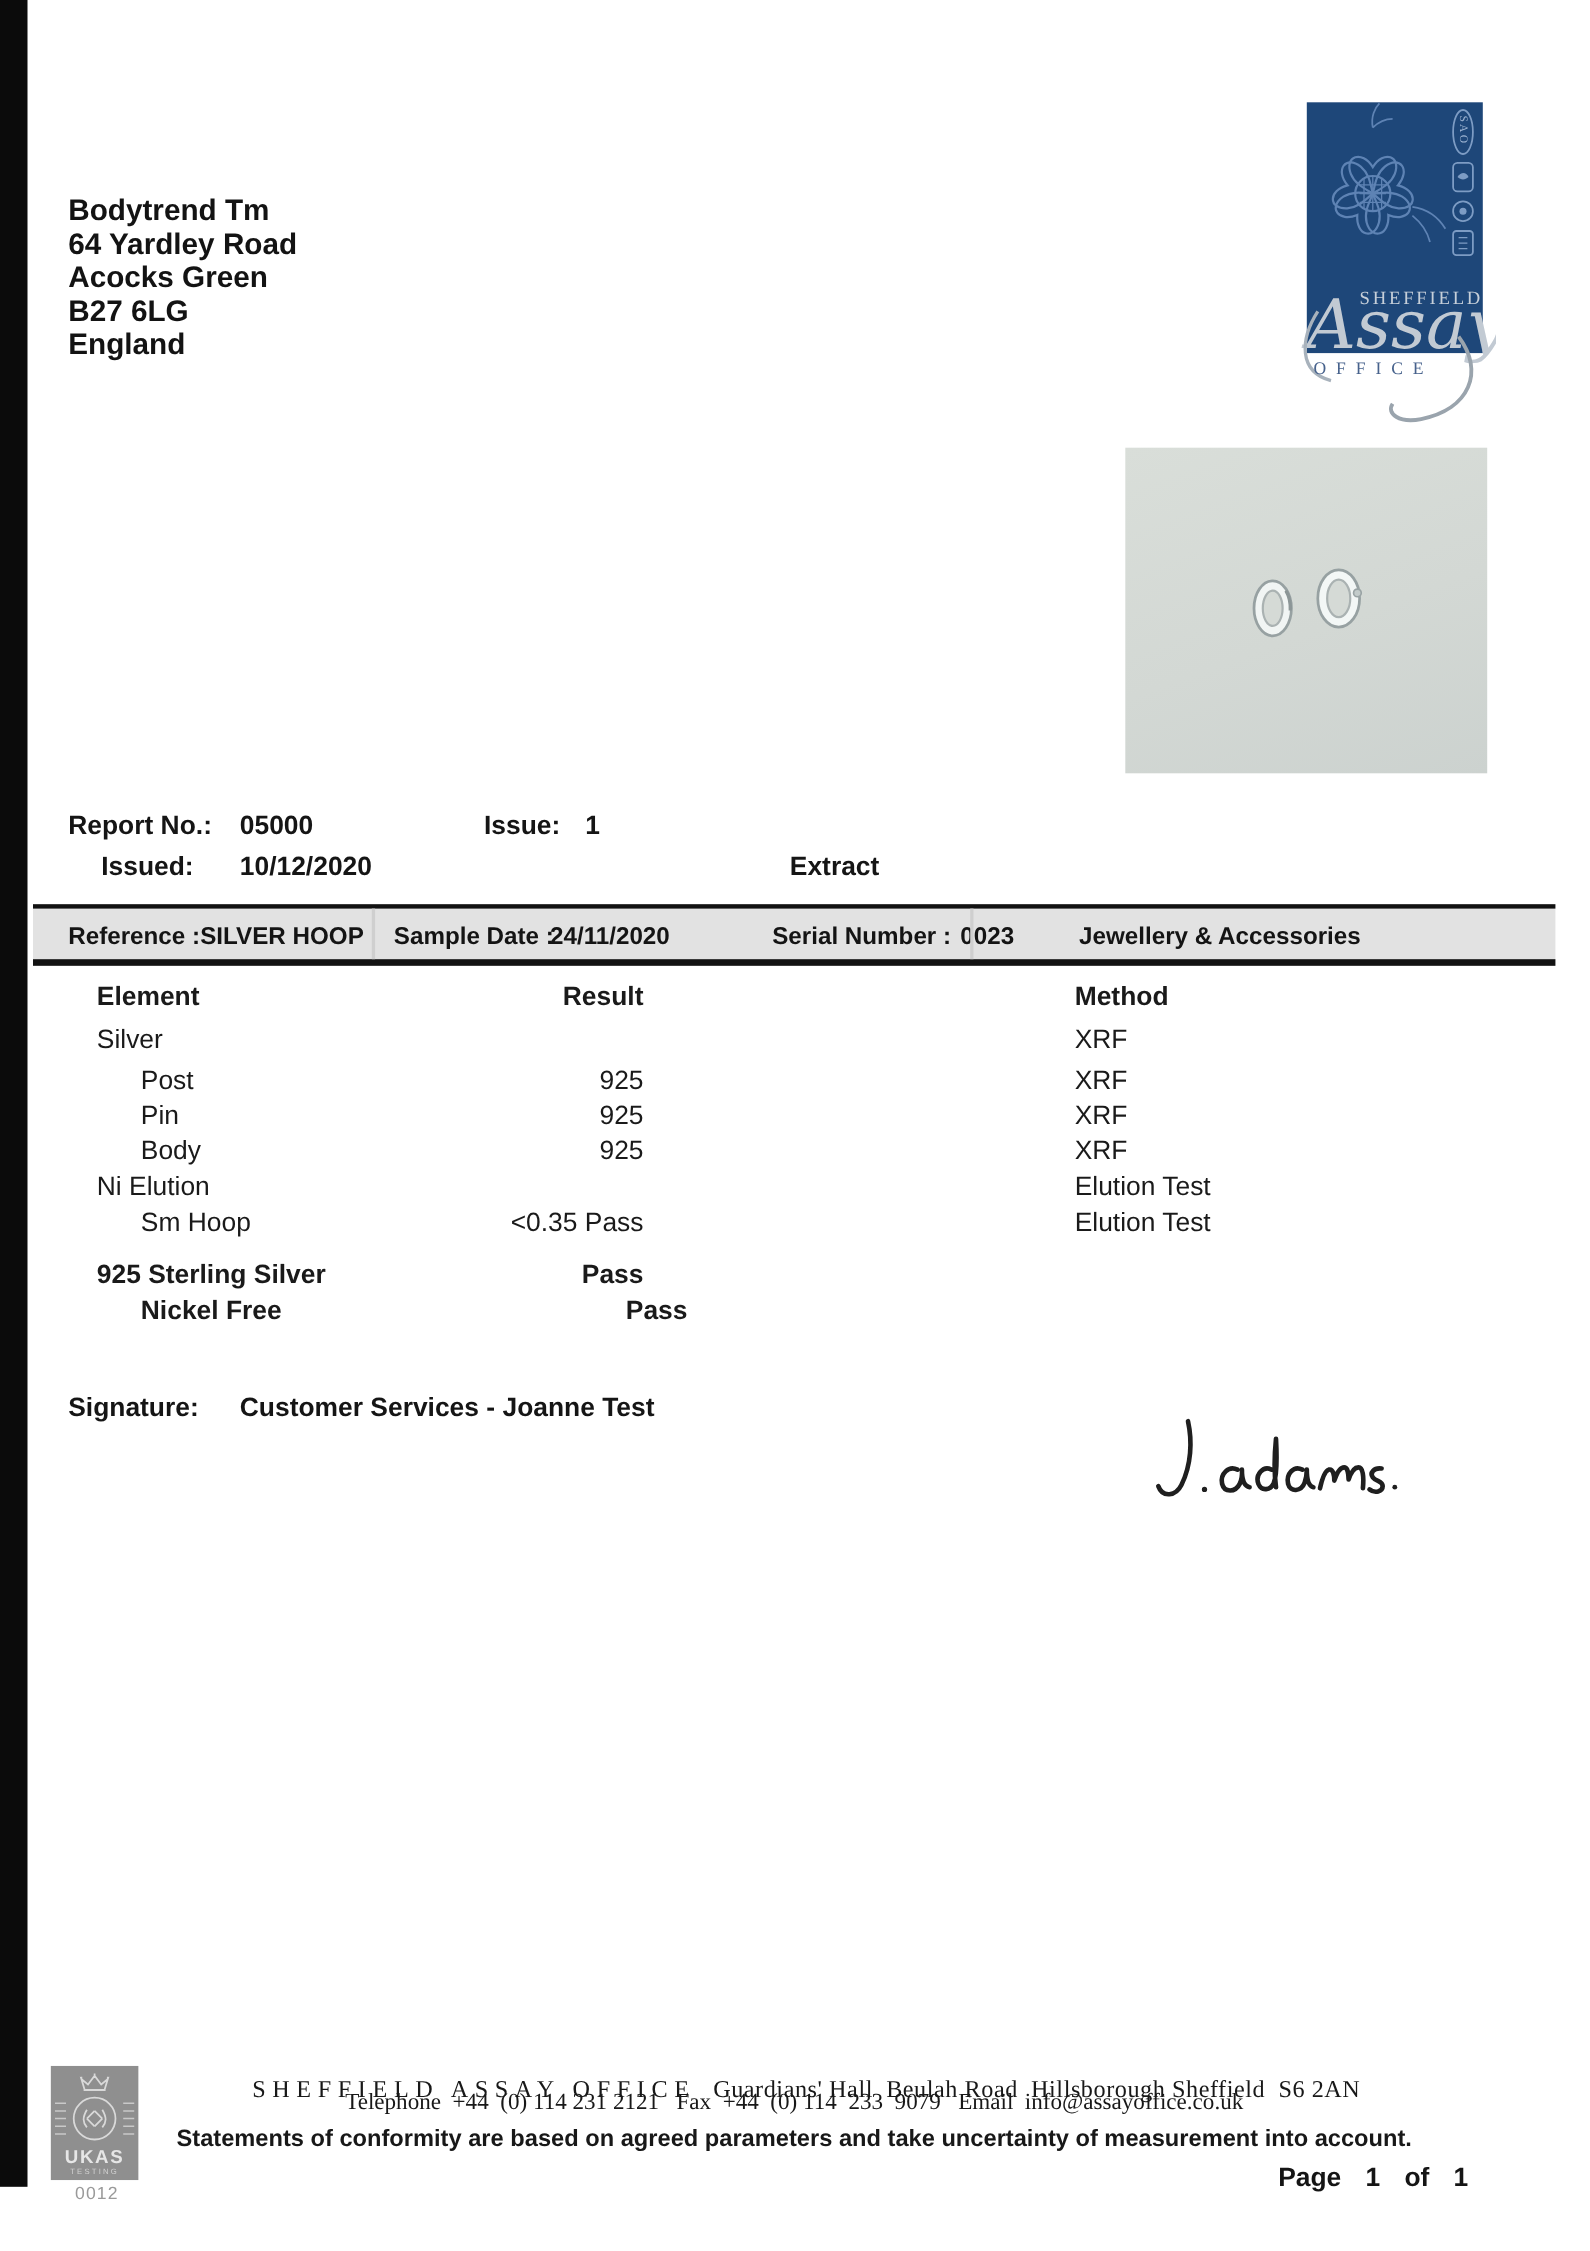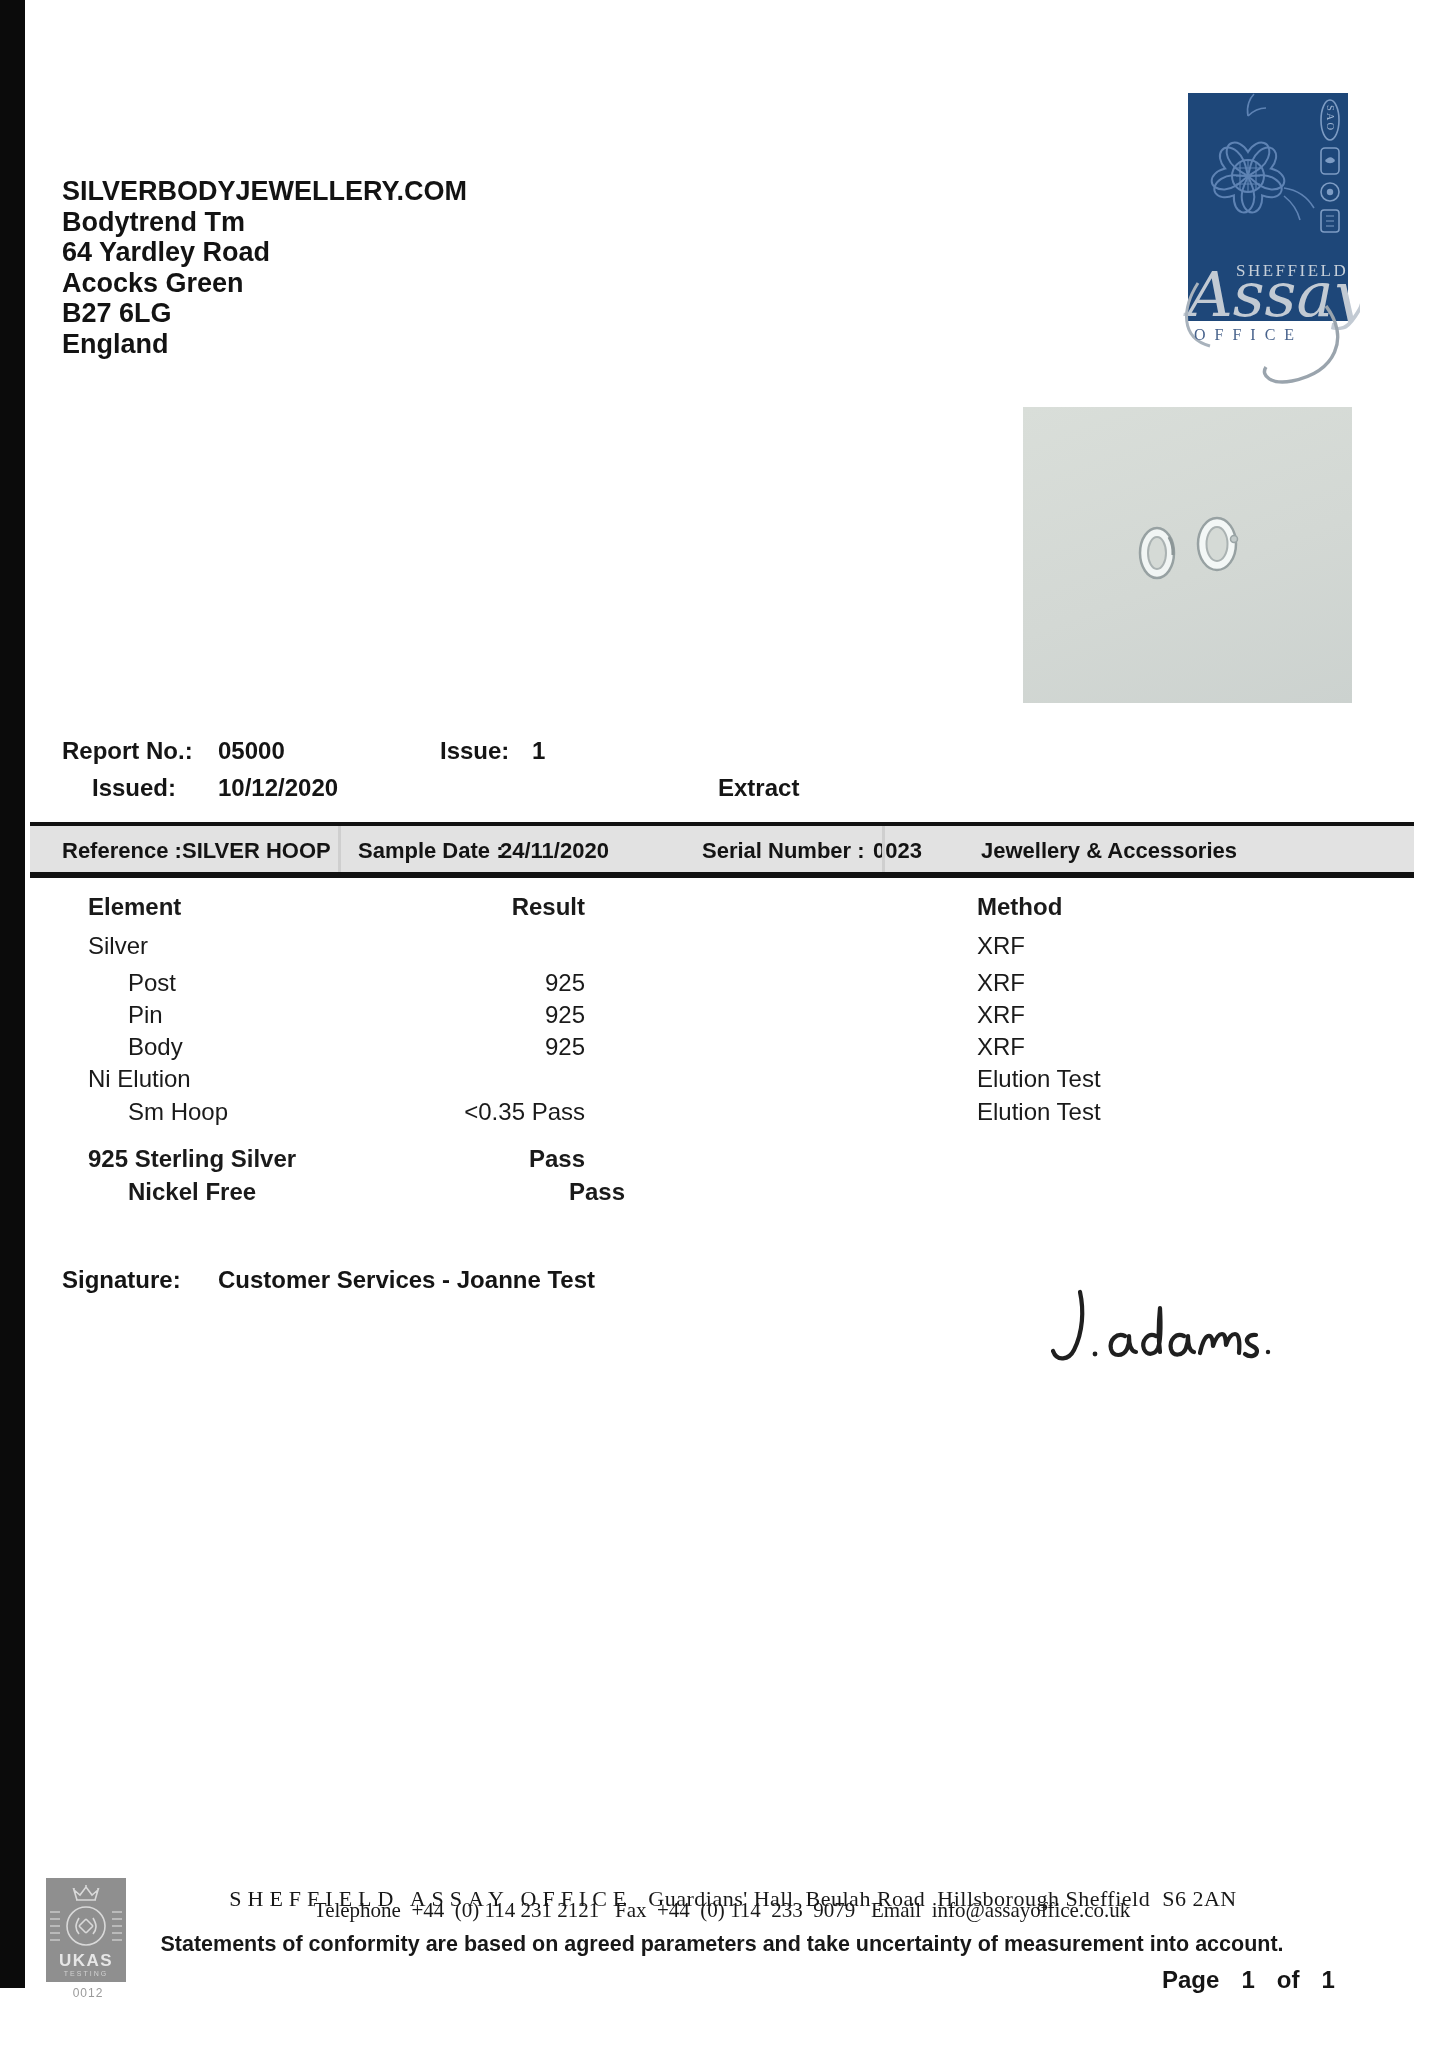--- a/index.html
+++ b/index.html
@@ -55,31 +55,30 @@
   .f1 .office-name{letter-spacing:6px;}
   .f1 .office-addr{margin-left:16px;letter-spacing:0.5px;}
   .f2{top:1898px;font-size:21px;}
   .f3{top:1932px;font-family:"Liberation Sans",sans-serif;font-weight:bold;font-size:21.5px;white-space:normal;}
   .page-row{left:1162px;top:1966px;font-weight:bold;font-size:24px;}
   .page-row span{margin-right:22px;}
   .page-row span:last-child{margin-right:0;}
 
   
   .ukas-box{left:46px;top:1878px;width:80px;height:104px;}
-  .ukas-number{left:58px;top:1986px;width:60px;text-align:center;color:#9a9a9a;font-size:12px;letter-spacing:1px;}
+  .ukas-number{left:58px;top:1986px;width:60px;text-align:center;color:#9a9a9a;font-size:16px;letter-spacing:1px;}
 </style>
 </head>
 <body>
 
 <div class="page">
 
   <div class="abs scan-strip"></div>
 
   <div class="abs sender">
-    <div>SILVERBODYJEWELLERY.COM</div>
     <div>Bodytrend Tm</div>
     <div>64 Yardley Road</div>
     <div>Acocks Green</div>
     <div>B27 6LG</div>
     <div>England</div>
   </div>
 
 
   <svg class="abs assay-logo" viewBox="0 0 180 300">
     <rect x="8" y="5" width="160" height="228" fill="#1e4779"></rect>

